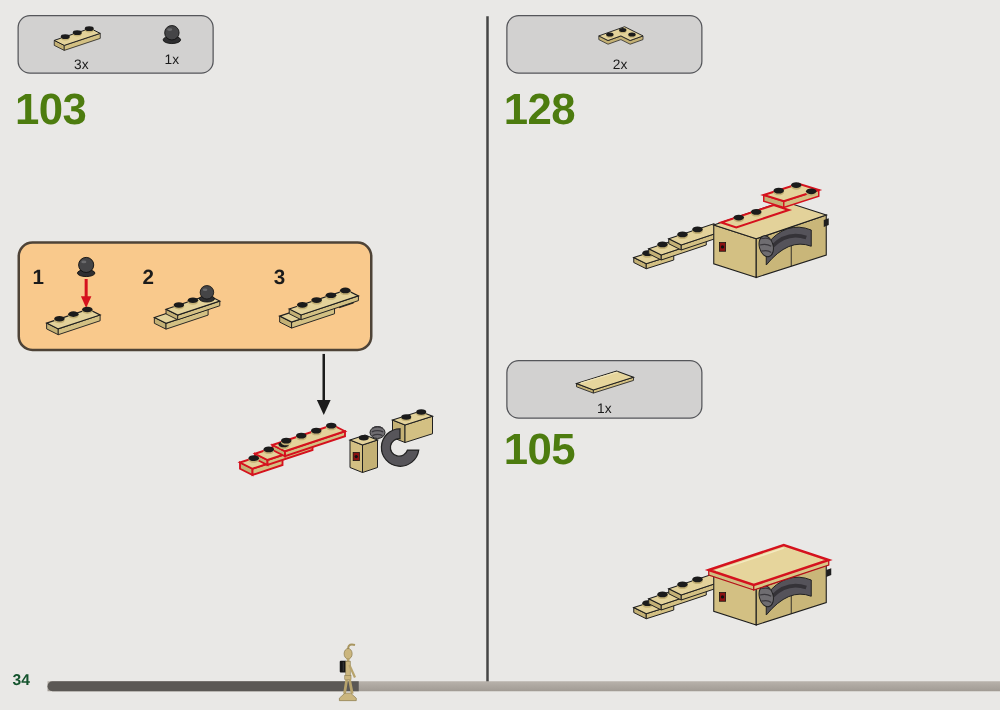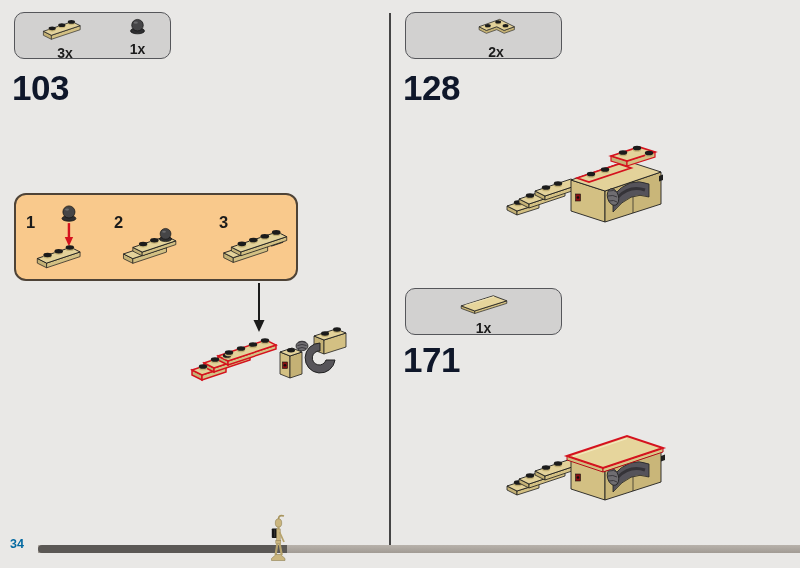--- a/index.html
+++ b/index.html
@@ -10,32 +10,32 @@
     -webkit-font-smoothing:antialiased;
   }
   .abs{position:absolute;}
   
   .partsbox{
     background:#d2d1d0;border:1.6px solid #55565a;border-radius:10px;
     display:flex;align-items:center;justify-content:center;gap:34px;
     box-sizing:border-box;
   }
   .part{display:flex;flex-direction:column;align-items:center;line-height:1;}
-  .count{font-size:14px;font-weight:bold;color:#1b1b1b;margin-top:5px;}
+  .count{font-size:11px;font-weight:normal;color:#1b1b1b;margin-top:5px;}
   
   .stepnum{
-    font-size:35px;font-weight:800;color:#0f172a;letter-spacing:-.5px;line-height:1;
+    font-size:35px;font-weight:800;color:#4d7c0f;letter-spacing:-.5px;line-height:1;
   }
   
   .callout{
     background:#f9c98c;border:2px solid #4e4337;border-radius:12px;box-sizing:border-box;
   }
   .subnum{font-size:16.5px;font-weight:800;color:#1b1b1b;line-height:1;}
   
-  .pagenum{font-size:12.5px;font-weight:bold;color:#0369a1;line-height:1;}
+  .pagenum{font-size:12.5px;font-weight:bold;color:#14532d;line-height:1;}
   .track{background:linear-gradient(#b8b2ab,#a19b94);}
   .fill{background:#5b5855;border-radius:4px 0 0 4px;height:100%;}
   .divider{background:#454545;}
 </style>
 </head>
 <body>
 
 <div class="abs divider" style="left:389px;top:13px;width:1.5px;height:533px;"></div>
 
 <div class="abs partsbox" style="left:14px;top:12px;width:157px;height:47px;">
@@ -248,21 +248,21 @@
     <svg width="56" height="27" viewBox="0 0 66 32">
       <polygon points="6,20 22,26 22,29 6,23" fill="#c4b175" stroke="#1f1f1f" stroke-width="0.8"></polygon>
       <polygon points="22,26 60,14 60,17 22,29" fill="#d3c083" stroke="#1f1f1f" stroke-width="0.8"></polygon>
       <polygon points="6,20 44,8 60,14 22,26" fill="#e6d59c" stroke="#1f1f1f" stroke-width="1"></polygon>
       <line x1="10" y1="19.5" x2="45" y2="9" stroke="#f2e7bc" stroke-width="1"></line>
     </svg>
     <span class="count">1x</span>
   </div>
 </div>
 
-<div class="abs stepnum" style="left:403px;top:342px;">171</div>
+<div class="abs stepnum" style="left:403px;top:342px;">105</div>
 
 <svg class="abs" style="left:503px;top:418px;" width="165" height="100" viewBox="0 0 165 100">
 
   <polygon points="4,68 14,73 14,77 4,72" fill="#c4b175" stroke="#1f1f1f" stroke-width="0.8"></polygon>
   <polygon points="14,73 36,66 36,70 14,77" fill="#d3c083" stroke="#1f1f1f" stroke-width="0.8"></polygon>
   <polygon points="4,68 26,61 36,66 14,73" fill="#e3d29a" stroke="#1f1f1f" stroke-width="0.9"></polygon>
   <ellipse cx="15" cy="65.9" rx="4.2" ry="2.3" fill="#c4b175"></ellipse>
     <ellipse cx="15" cy="64.5" rx="4.2" ry="2.3" fill="#1b1b1b"></ellipse>
   <polygon points="16,61 26,66 26,70 16,65" fill="#c4b175" stroke="#1f1f1f" stroke-width="0.8"></polygon>
   <polygon points="26,66 62,54 62,58 26,70" fill="#d3c083" stroke="#1f1f1f" stroke-width="0.8"></polygon>

